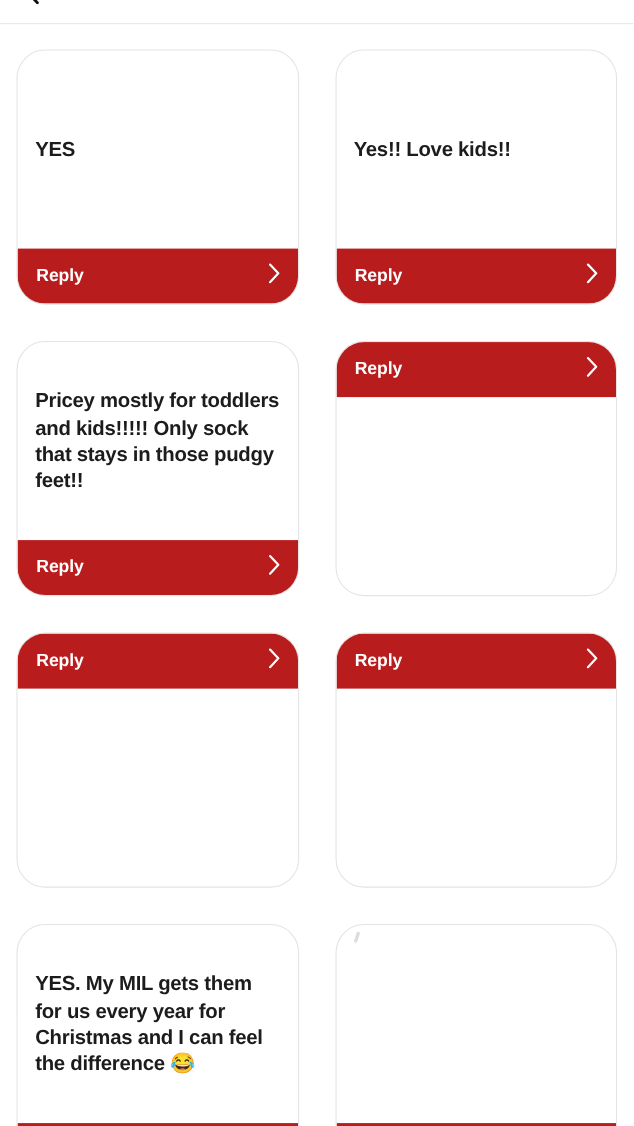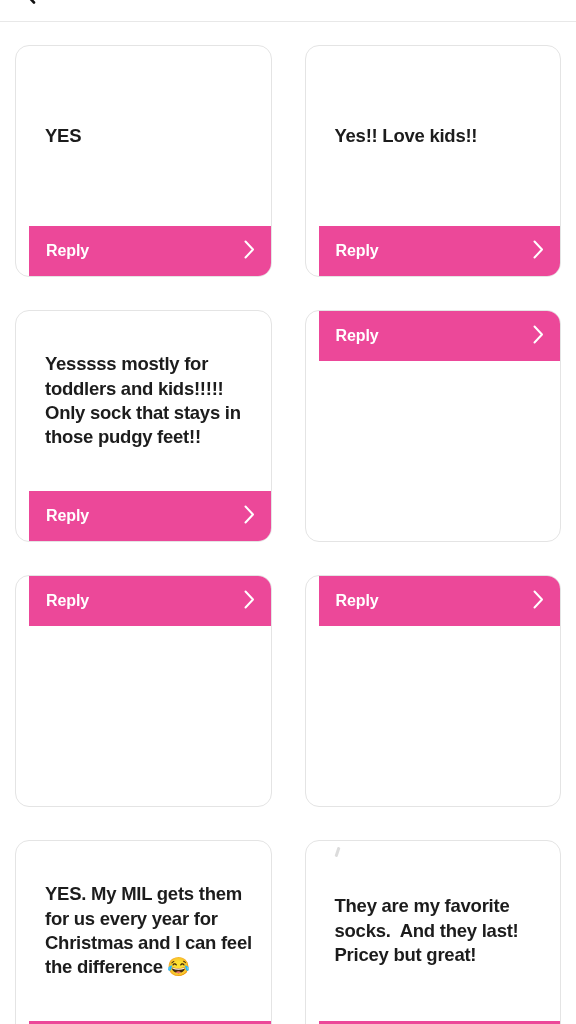--- a/index.html
+++ b/index.html
@@ -40,26 +40,25 @@
     row-gap:33px;
     align-content:start;
     overflow:hidden;
   }
 
   .card {
     position:relative;
     height:232px;
     background:#ffffff;
     border:1px solid #e4e4e4;
-    border-radius:14px;
+    border-radius:26px;
     overflow:hidden;
     display:flex;
     flex-direction:column;
     cursor:pointer;
-    padding-left:13px;
   }
   .card-body {
     flex:1 1 auto;
     position:relative;
     display:flex;
     align-items:center;
     padding:0 16px;
     min-height:0;
   }
   .card-text {
@@ -78,21 +77,21 @@
     width:3px; height:10px;
     background:#cfcfcf;
     border-radius:1px;
     opacity:.85;
   }
   .ghost-mark.slant { transform:rotate(18deg); background:#d6d6d6; }
 
   .card-footer {
     flex:0 0 50px;
     height:50px;
-    background:#ec4899;
+    background:#b91c1c;
     display:flex;
     align-items:center;
     justify-content:space-between;
     padding:0 16px 0 17px;
     cursor:pointer;
   }
   .reply-label {
     color:#ffffff;
     font-size:16px;
     font-weight:600;
@@ -146,21 +145,21 @@
         <span class="chev">
           <svg width="11" height="19" viewBox="0 0 11 19" fill="none">
             <path d="M1.5 1.5 L9 9.5 L1.5 17.5" stroke="#ffffff" stroke-width="2" stroke-linecap="round" stroke-linejoin="round"></path>
           </svg>
         </span>
       </div>
     </div>
 
     <div class="card">
       <div class="card-body">
-        <div class="card-text">Yesssss mostly for toddlers and kids!!!!! Only sock that stays in those pudgy feet!!</div>
+        <div class="card-text">Pricey mostly for toddlers and kids!!!!! Only sock that stays in those pudgy feet!!</div>
       </div>
       <div class="card-footer">
         <span class="reply-label">Reply</span>
         <span class="chev">
           <svg width="11" height="19" viewBox="0 0 11 19" fill="none">
             <path d="M1.5 1.5 L9 9.5 L1.5 17.5" stroke="#ffffff" stroke-width="2" stroke-linecap="round" stroke-linejoin="round"></path>
           </svg>
         </span>
       </div>
     </div>
@@ -204,21 +203,20 @@
       </div>
       <div class="card-footer">
         
         
       </div>
     </div>
 
     <div class="card row-clip">
       <div class="card-body">
         <span class="ghost-mark slant"></span>
-        <div class="card-text">They are my favorite socks.  And they last! Pricey but great!</div>
       </div>
       <div class="card-footer">
         
         
       </div>
     </div>
 
   </div>
 </div>
 

